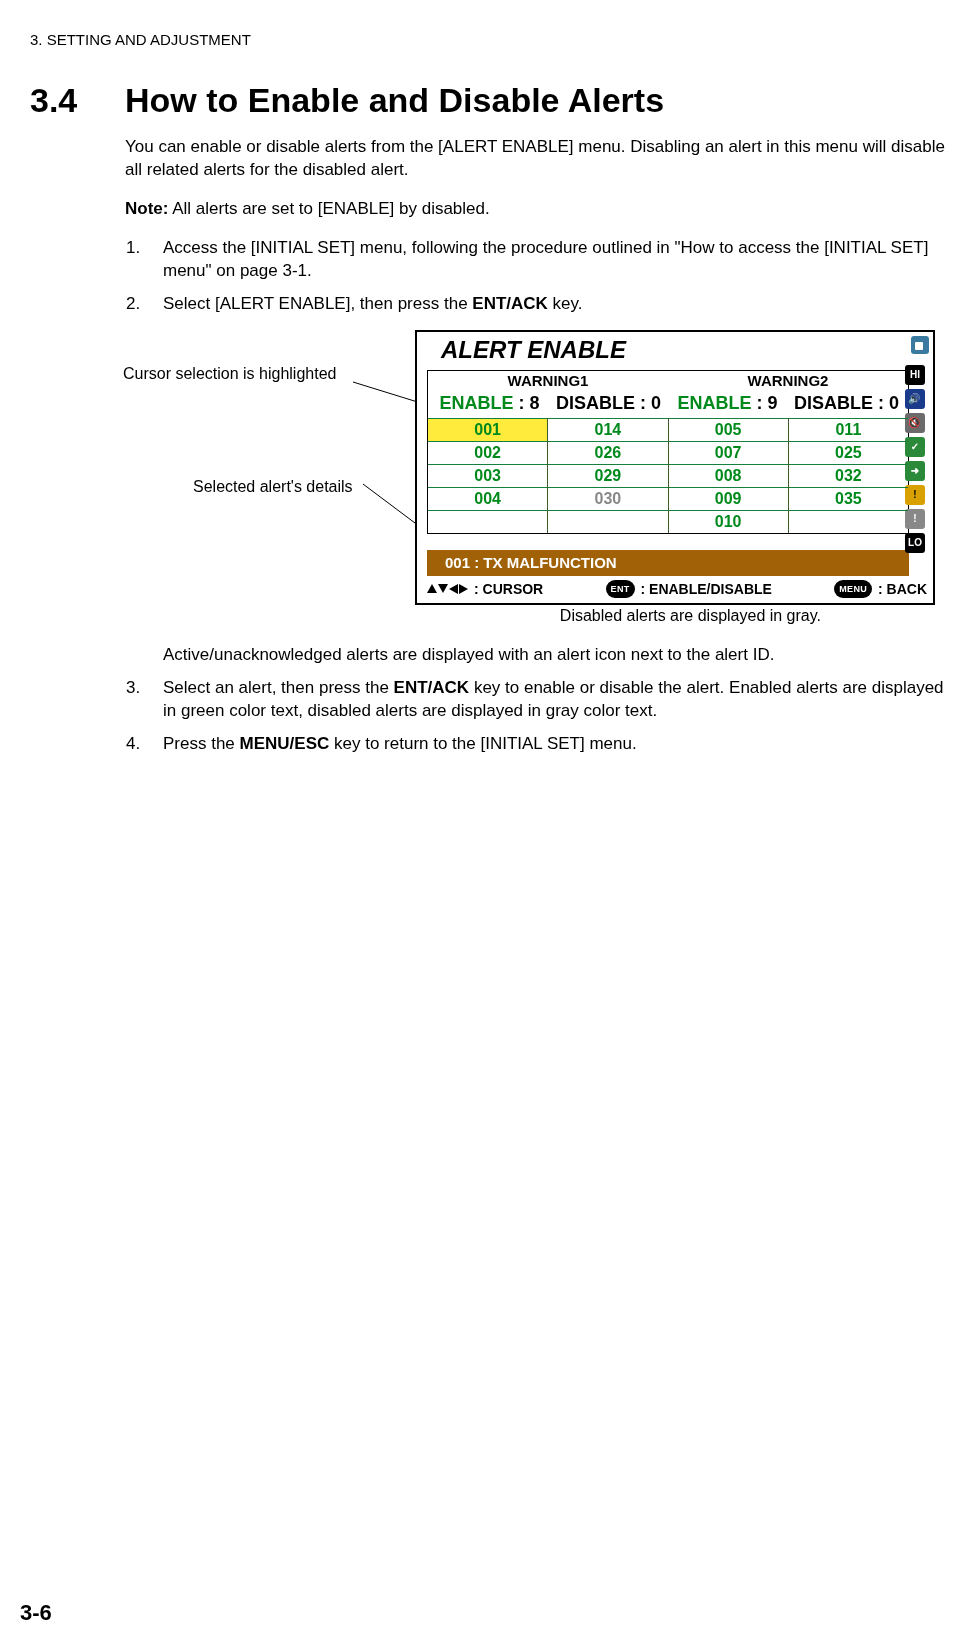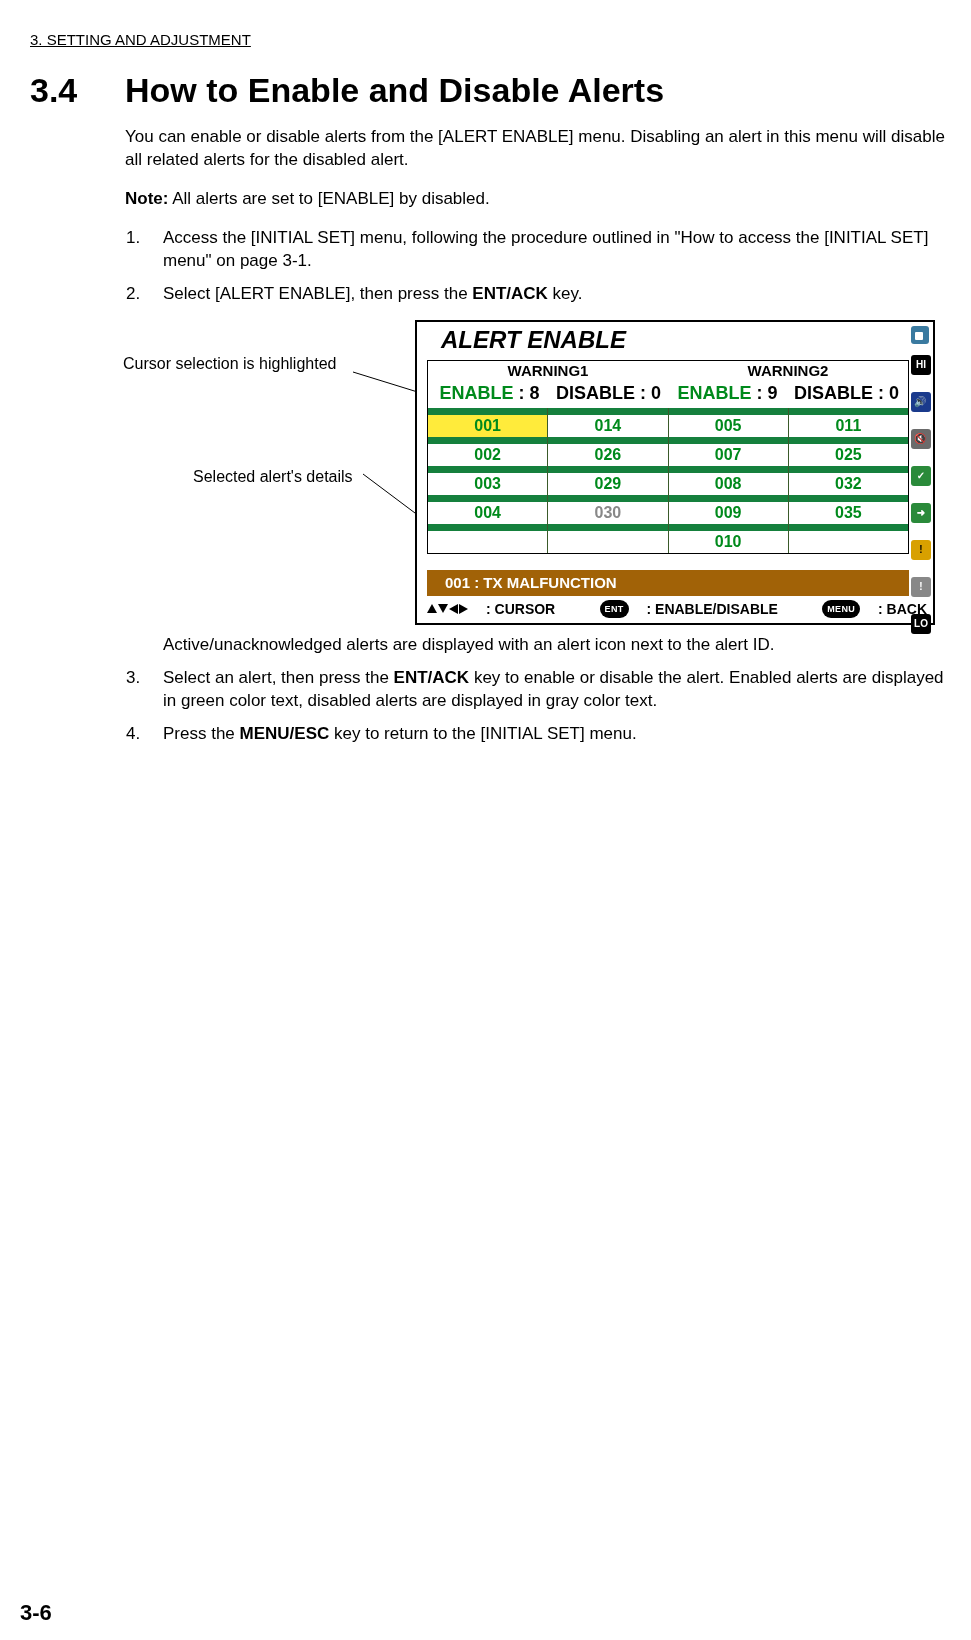--- a/index.html
+++ b/index.html
@@ -6,22 +6,21 @@
     font-family: Arial, Helvetica, sans-serif;
     margin: 0;
     padding: 30px 20px 30px 30px;
     width: 921px;
     color: #000;
     font-size: 17px;
     line-height: 1.35;
   }
   .chapter-header {
     font-size: 15px;
-    margin-bottom: 18px;
-    text-decoration: underline;
+    margin-bottom: 28px;
   }
   .section-row {
     display: flex;
     align-items: baseline;
     margin-bottom: 12px;
   }
   .section-num {
     font-size: 34px;
     font-weight: bold;
     width: 95px;
@@ -106,26 +105,26 @@
     position: absolute;
     left: 4px;
     top: 6px;
     width: 8px;
     height: 8px;
     background: #fff;
     border-radius: 1px;
   }
   .side-icons {
     position: absolute;
-    right: 2px;
+    right: 8px;
     top: 33px;
     width: 20px;
     display: flex;
     flex-direction: column;
-    gap: 17px;
+    gap: 4px;
   }
   .si {
     width: 20px;
     height: 20px;
     border-radius: 3px;
     display: flex;
     align-items: center;
     justify-content: center;
     font-size: 10px;
     font-weight: bold;
@@ -164,21 +163,21 @@
   .en-label { color: #008a1c; font-weight: bold; }
   .grid {
     display: flex;
   }
   .grid .col {
     flex: 1;
     border-right: 1px solid #3a5a2a;
   }
   .grid .col:last-child { border-right: none; }
   .cell {
-    border-top: 7px solid #15803d;
+    border-top: 1px solid #15803d;
     text-align: center;
     font-size: 16px;
     font-weight: bold;
     color: #008a1c;
     height: 22px;
     line-height: 22px;
     position: relative;
   }
   .cell.selected { background: #ffeb3b; }
   .cell.disabled { color: #888; }
@@ -186,21 +185,21 @@
     background: #a16207;
     color: #fff;
     font-weight: bold;
     font-size: 15px;
     padding: 3px 6px 3px 18px;
     margin: 16px 24px 0 10px;
   }
   .ctrl-bar {
     display: flex;
     align-items: center;
-    gap: 18px;
+    gap: 6px;
     font-size: 14px;
     font-weight: bold;
     padding: 4px 6px 4px 10px;
   }
   .dpad {
     display: inline-flex;
     gap: 1px;
   }
   .ar {
     width: 0; height: 0;

